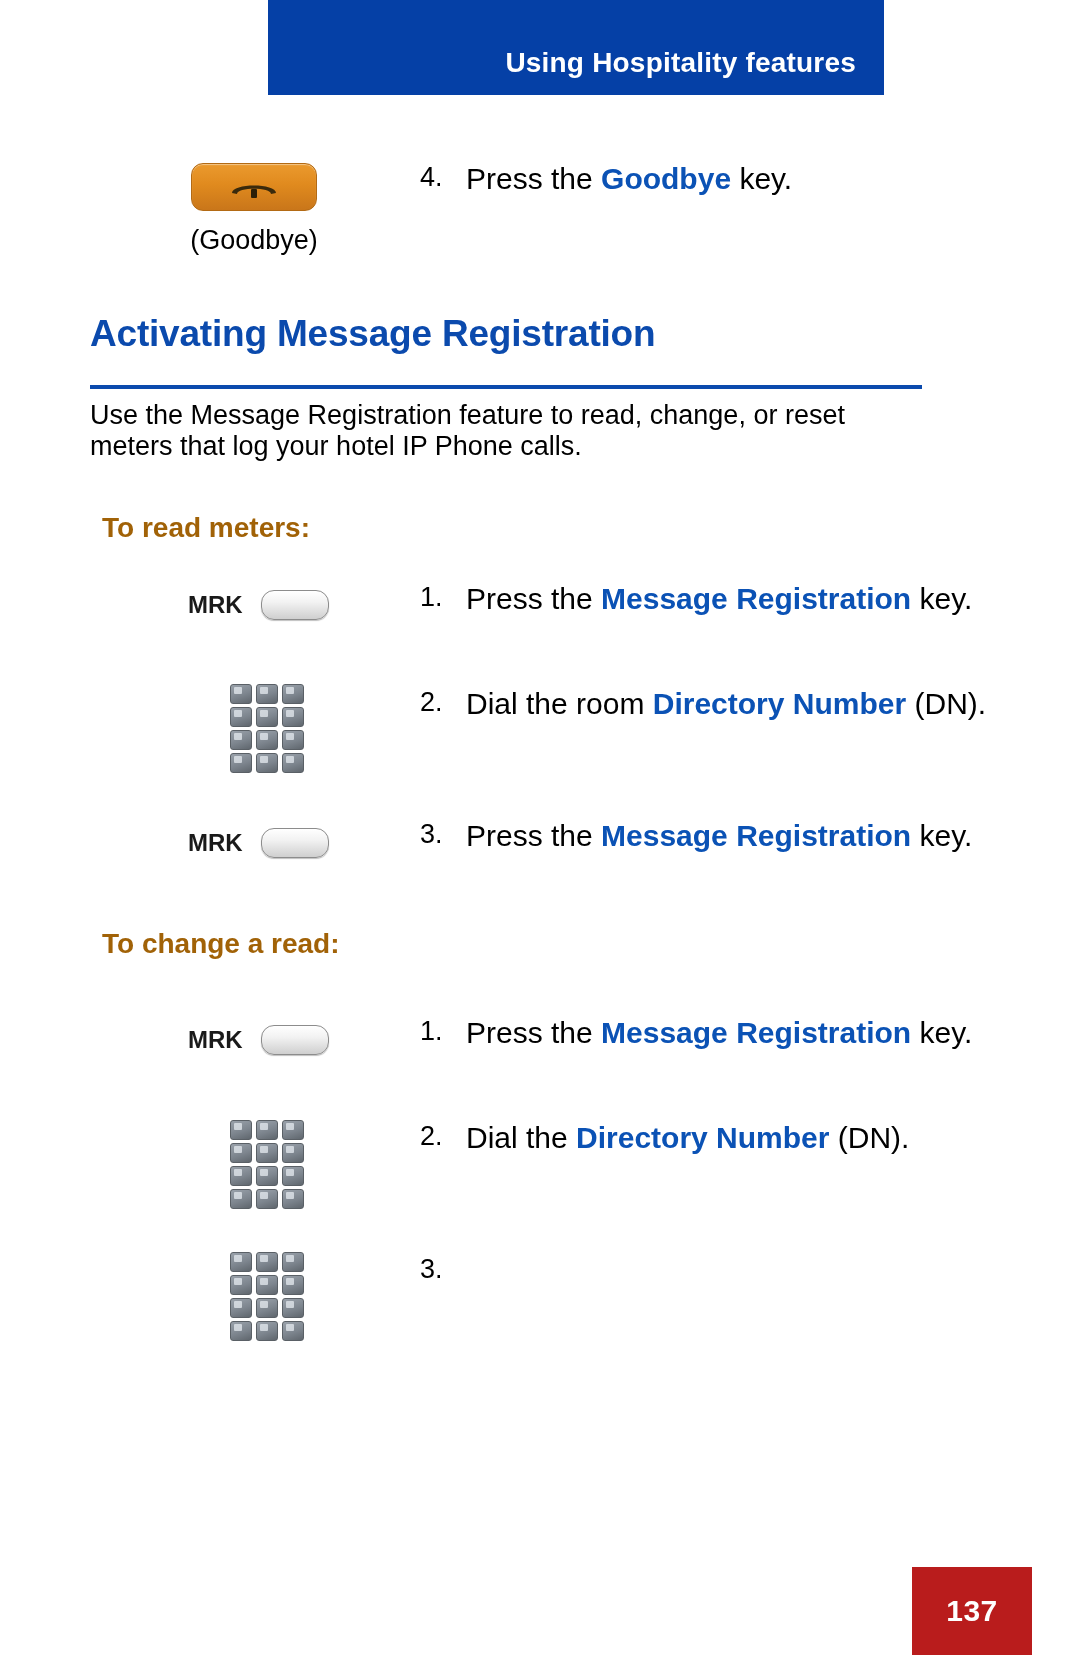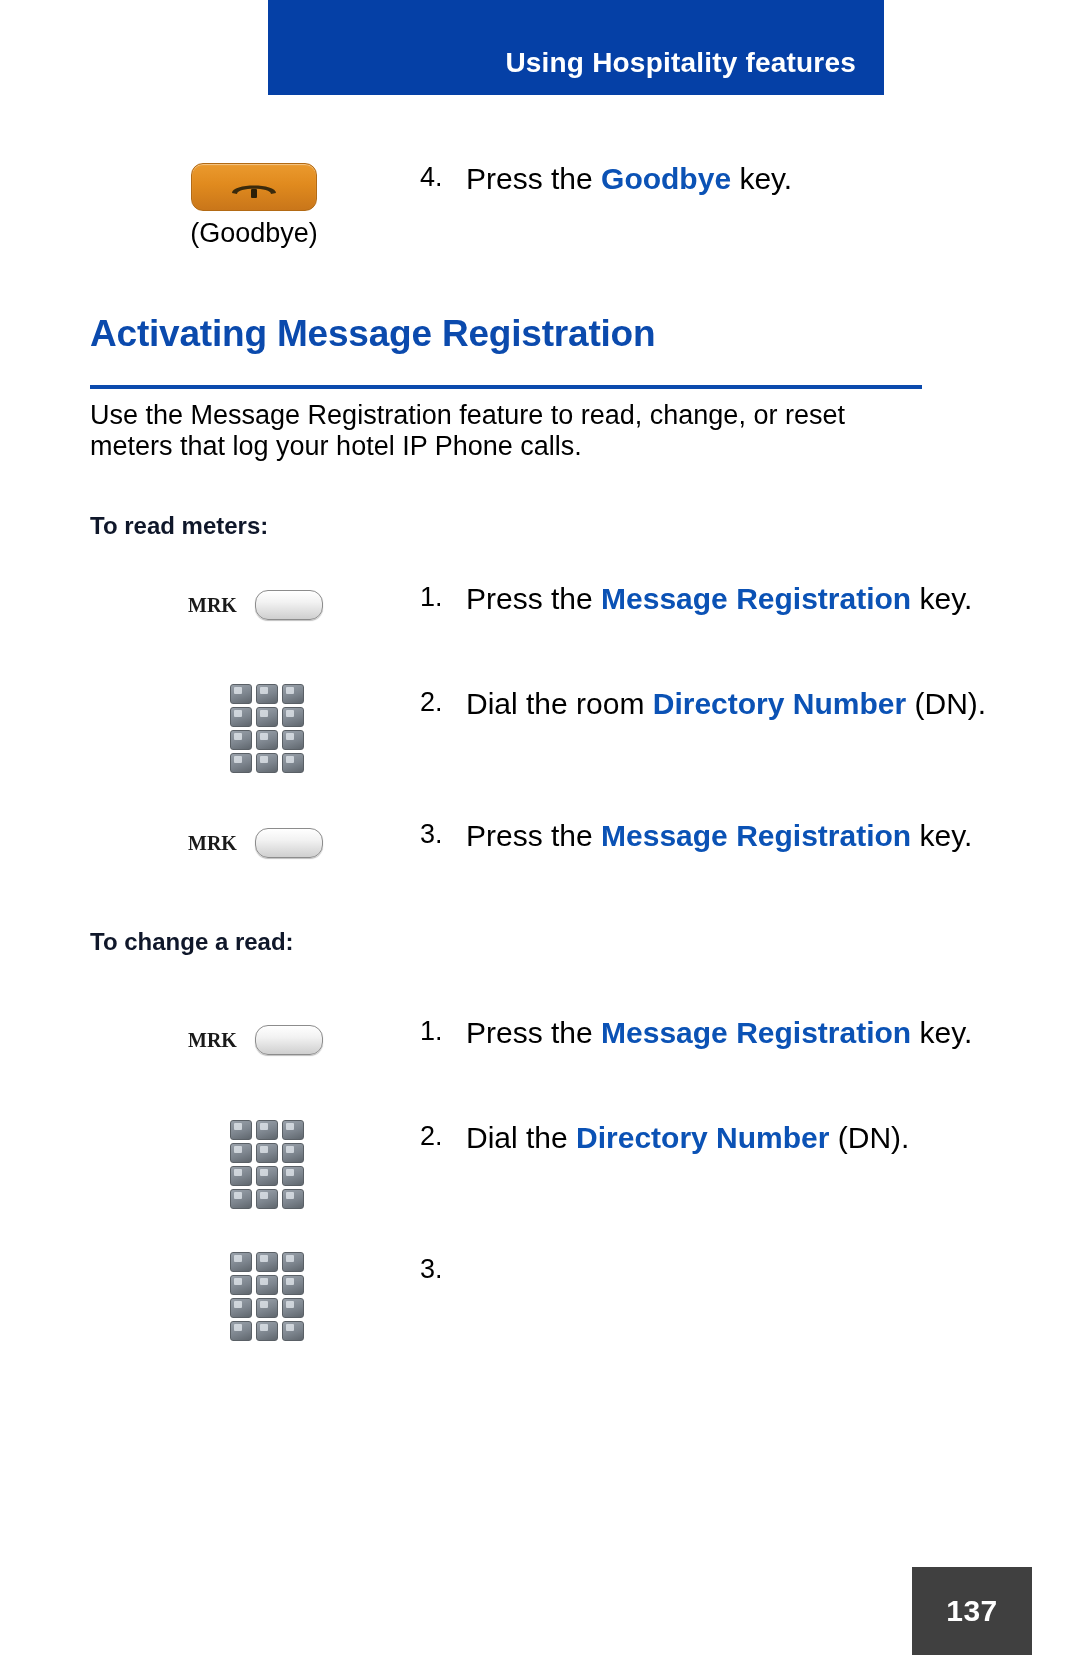--- a/index.html
+++ b/index.html
@@ -77,21 +77,21 @@
   
   .handset {
     position: absolute;
     left: 50%;
     top: 50%;
     transform: translate(-50%, -45%);
     width: 54px;
     height: 22px;
   }
   .goodbye-caption {
-    margin-top: 9px;
+    margin-top: 16px;
     font-size: 27px;
     color: #000000;
     line-height: 1;
   }
 
   
   .sec-heading {
     position: absolute;
     left: 90px;
     top: 313px;
@@ -117,36 +117,36 @@
     top: 400px;
     width: 830px;
     font-size: 27px;
     color: #000000;
     line-height: 1.14;
   }
 
   
   .sub-heading {
     position: absolute;
-    left: 90px;
-    font-size: 24px;
-    font-weight: bold;
-    color: #0f172a;
+    left: 102px;
+    font-size: 28px;
+    font-weight: bold;
+    color: #a16207;
     white-space: nowrap;
   }
 
   
   .mrk-group {
     position: absolute;
     display: flex;
     align-items: center;
   }
   .mrk-label {
-    font-family: Liberation Serif, serif;
-    font-size: 20px;
+    font-family: Liberation Sans, sans-serif;
+    font-size: 24px;
     font-weight: bold;
     color: #1a1a1a;
     letter-spacing: 0px;
     margin-right: 18px;
   }
   .softkey {
     width: 66px;
     height: 28px;
     border-radius: 13px;
     background: linear-gradient(180deg, #ffffff 0%, #f2f2f2 40%, #cfcfcf 100%);
@@ -182,21 +182,21 @@
     border-radius: 1px;
   }
 
   
   .page-box {
     position: absolute;
     left: 912px;
     top: 1567px;
     width: 120px;
     height: 88px;
-    background: #404040;
+    background: #b91c1c;
     display: flex;
     align-items: center;
     justify-content: center;
   }
   .page-num {
     color: #ffffff;
     font-size: 30px;
     font-weight: bold;
     letter-spacing: 0.5px;
   }

